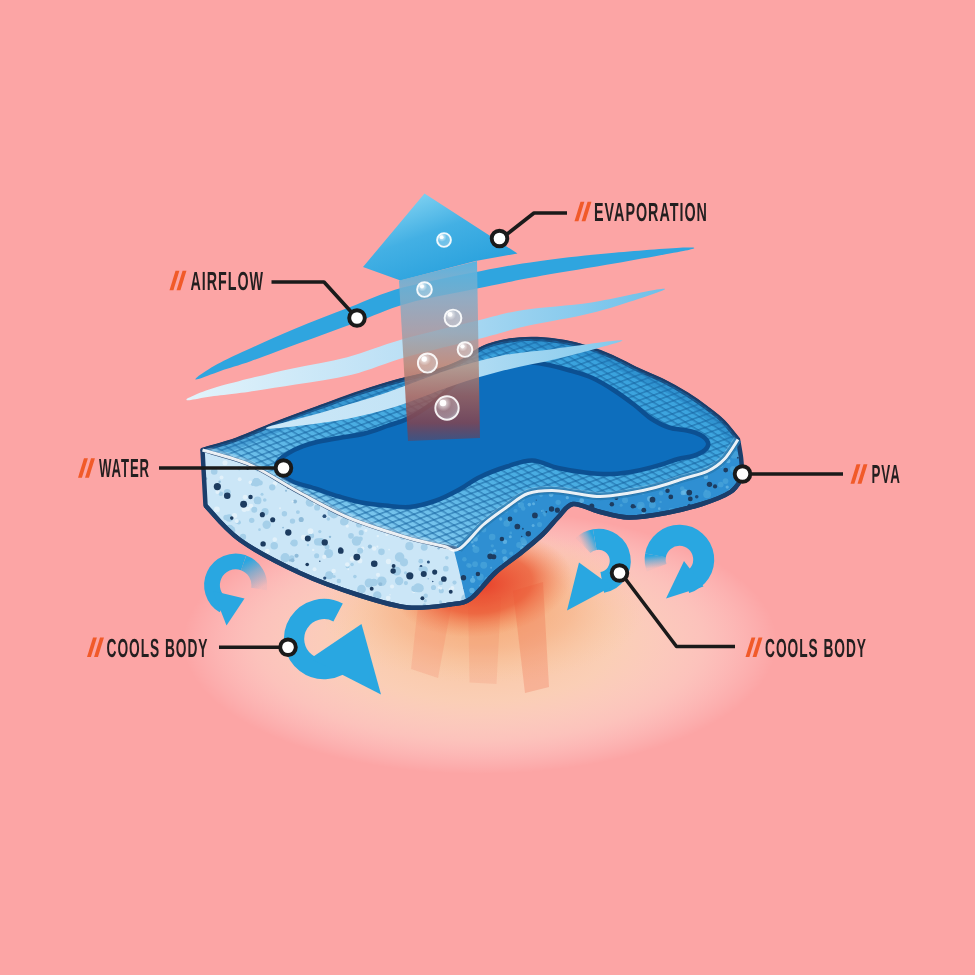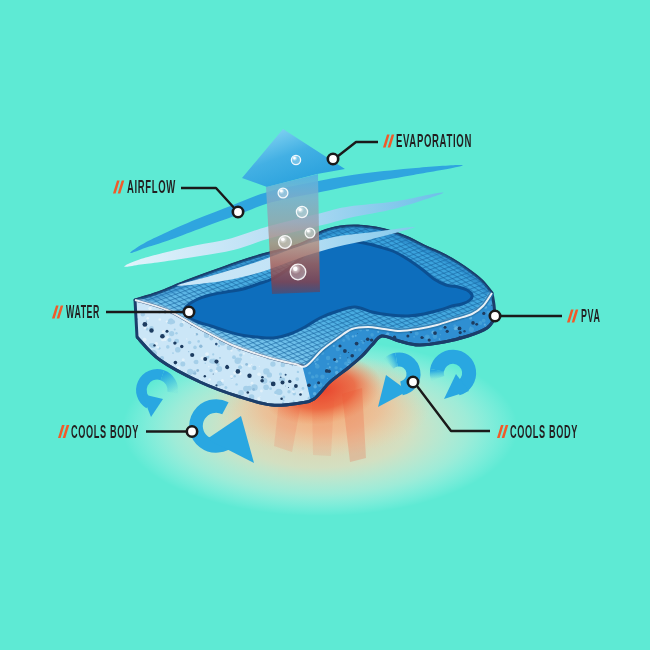--- a/index.html
+++ b/index.html
@@ -1,15 +1,15 @@
 <!DOCTYPE html>
 <html><head><meta charset="utf-8">
 <style>
 html,body{margin:0;padding:0;background:#fff;}
-#stage{position:relative;width:650px;height:650px;background:#5eead4;overflow:hidden;}
+#stage{position:relative;width:650px;height:650px;background:#fca5a5;overflow:hidden;}
 svg{position:absolute;left:0;top:0;}
 </style></head><body>
 <div id="stage">
 <svg width="650" height="650" viewBox="0 0 650 650">
 <defs>
 <radialGradient id="glowOuter" cx="50%" cy="50%" r="50%">
  <stop offset="0%" stop-color="#f8c69b" stop-opacity="0.9"></stop>
  <stop offset="45%" stop-color="#fadcbb" stop-opacity="0.75"></stop>
  <stop offset="75%" stop-color="#fceedd" stop-opacity="0.4"></stop>
  <stop offset="100%" stop-color="#ffffff" stop-opacity="0"></stop>

